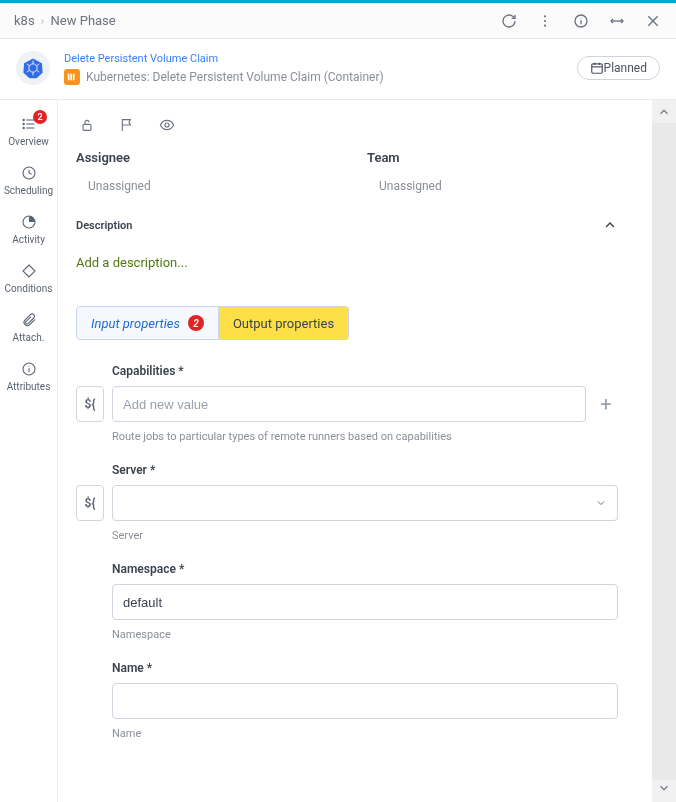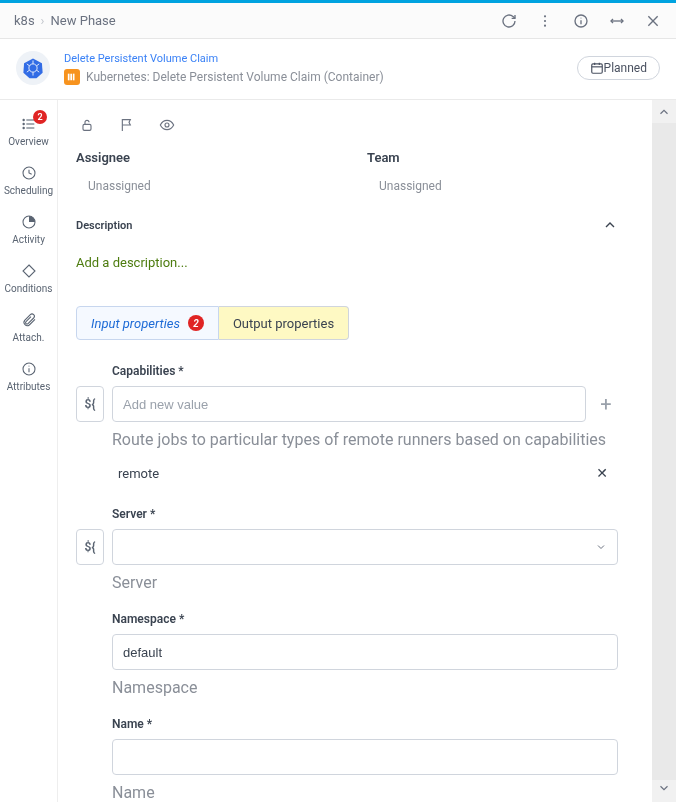--- a/index.html
+++ b/index.html
@@ -69,21 +69,21 @@
   .assign-col .val { font-size:12px; color:#8a8f98; margin-left:12px;}
 
   .section-hdr { display:flex; align-items:center; justify-content:space-between; padding-right:30px; cursor:pointer;}
   .section-hdr .lbl { font-size:11px; font-weight:600; color:#3a4350; }
   .section-hdr svg { width:16px; height:16px; stroke:#3a4350; stroke-width:2; fill:none;}
   .desc-placeholder { font-size:13px; color:#4d7c0f; padding:22px 0 36px 0;}
 
   .tabs { display:flex; margin-bottom:24px;}
   .tab {
     border:1px solid #d0d5dd; padding:8px 14px; font-size:13px; color:#3a4350;
-    display:flex; align-items:center; gap:8px; cursor:pointer; background:#fef9c3;
+    display:flex; align-items:center; gap:8px; cursor:pointer; background:#fde047;
   }
   .tab:first-child { border-radius:4px 0 0 4px;font-style:italic; }
   .tab:last-child { border-radius:0 4px 4px 0; border-left:none;}
   .tab.active { color:#1e6bd6; border-color:#c7d6ee; background:#f5f9ff; }
   .tab .count-badge {
     background:#e02424; color:#fff; border-radius:50%; width:16px; height:16px;
     font-size:10px; display:flex; align-items:center; justify-content:center; font-weight:600;
   }
 
   .form-group { margin-bottom:20px; padding-right:30px;}
@@ -96,21 +96,21 @@
   }
   .text-input {
     flex:1; height:36px; border:1px solid #d0d5dd; border-radius:4px;
     padding:0 10px; font-size:13px; color:#3a4350; outline:none; background:#fff;
   }
   .text-input::placeholder { color:#9aa1ab; }
   .plus-btn {
     width:24px; height:24px; display:flex; align-items:center; justify-content:center;
     color:#9aa1ab; cursor:pointer; font-size:20px; flex:0 0 auto;
   }
-  .help-text { font-size:16px; color:#8a8f98; margin:8px 0 0 36px; }
+  .help-text { font-size:11px; color:#8a8f98; margin:8px 0 0 36px; }
   .chip-row {
     margin:10px 0 0 36px; display:flex; align-items:center; justify-content:space-between;
     padding:6px 6px 6px 6px; font-size:13px; color:#3a4350; max-width: 510px;
   }
   .chip-row .remove { cursor:pointer; color:#3a4350; font-size:14px; padding:0 4px;}
   .select-input {
     flex:1; height:36px; border:1px solid #d0d5dd; border-radius:4px;
     display:flex; align-items:center; justify-content:space-between;
     padding:0 10px; font-size:13px; color:#9aa1ab; cursor:pointer; background:#fff;
   }
@@ -307,24 +307,20 @@
       </div>
 
       <div class="form-group">
         <div class="field-label">Capabilities *</div>
         <div class="field-row">
           <div class="var-btn">${</div>
           <input class="text-input" placeholder="Add new value" style="">
           <div class="plus-btn">+</div>
         </div>
         <div class="help-text">Route jobs to particular types of remote runners based on capabilities</div>
-        <div class="chip-row">
-          <span>remote</span>
-          <span class="remove">✕</span>
-        </div>
       </div>
 
       <div class="form-group">
         <div class="field-label">Server *</div>
         <div class="field-row">
           <div class="var-btn">${</div>
           <div class="select-input">
             <span></span>
             <svg viewBox="0 0 24 24">
                 <polyline points="6 9 12 15 18 9"></polyline>

